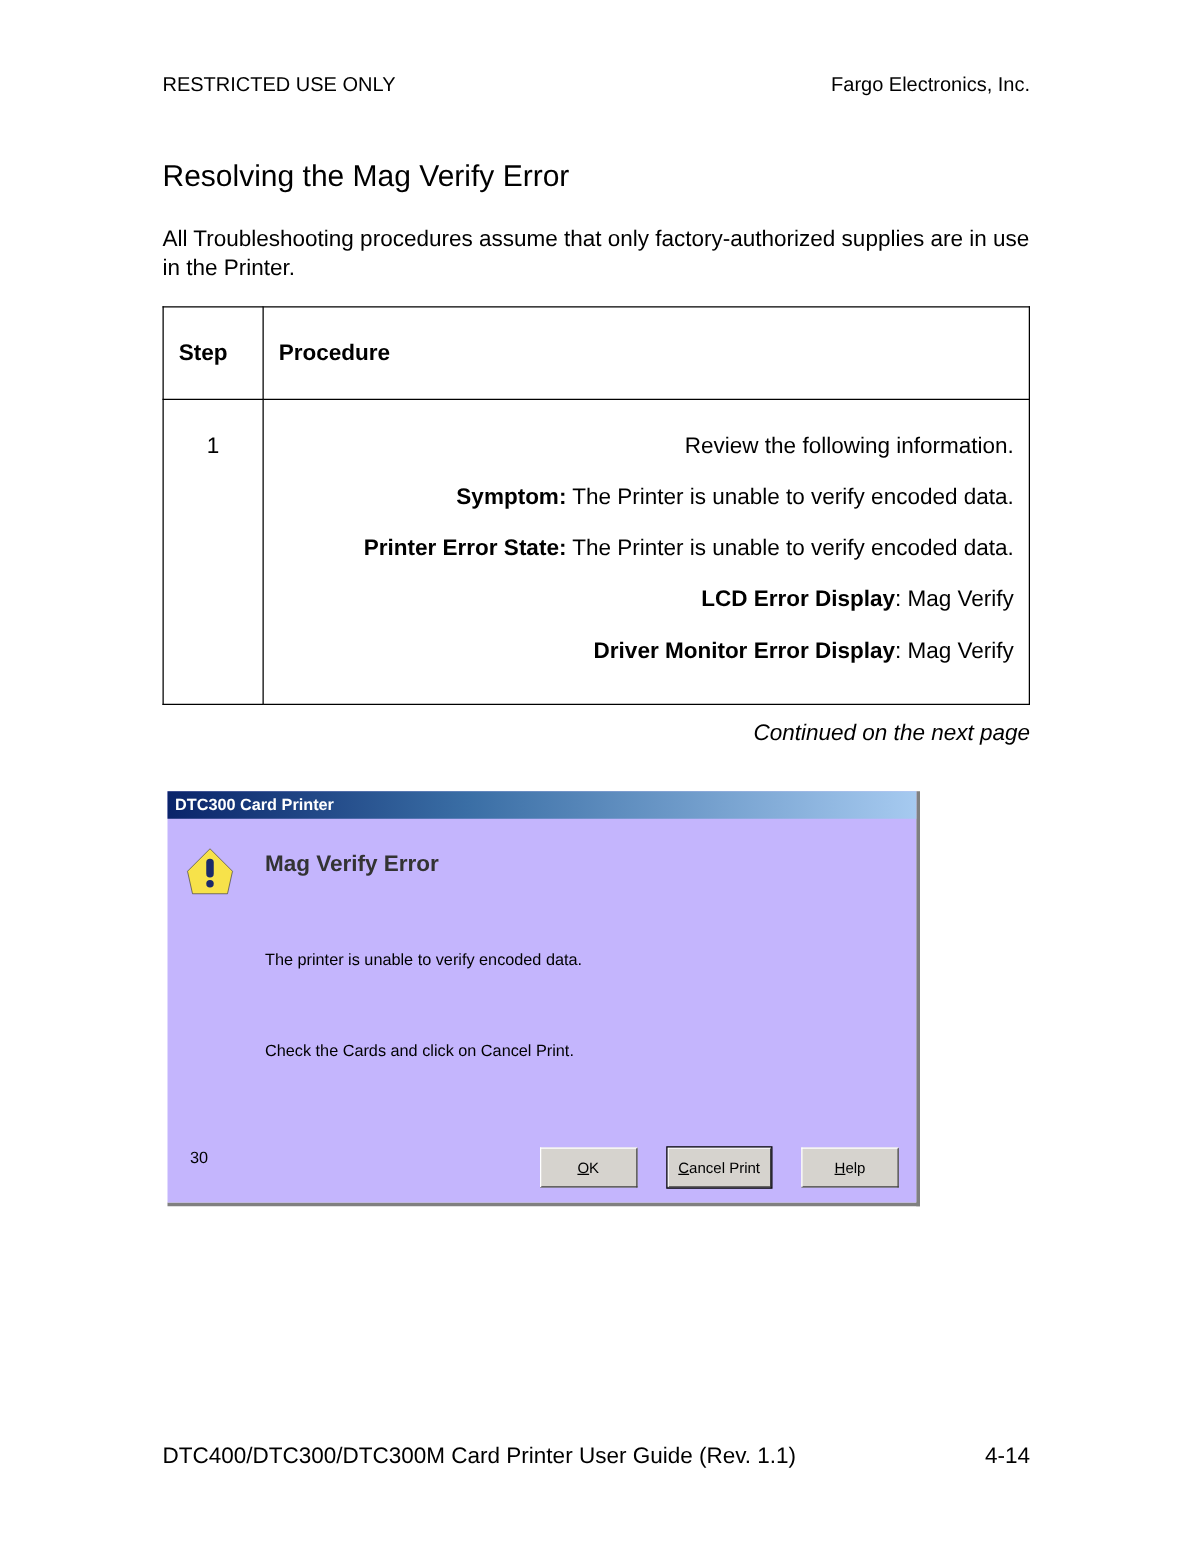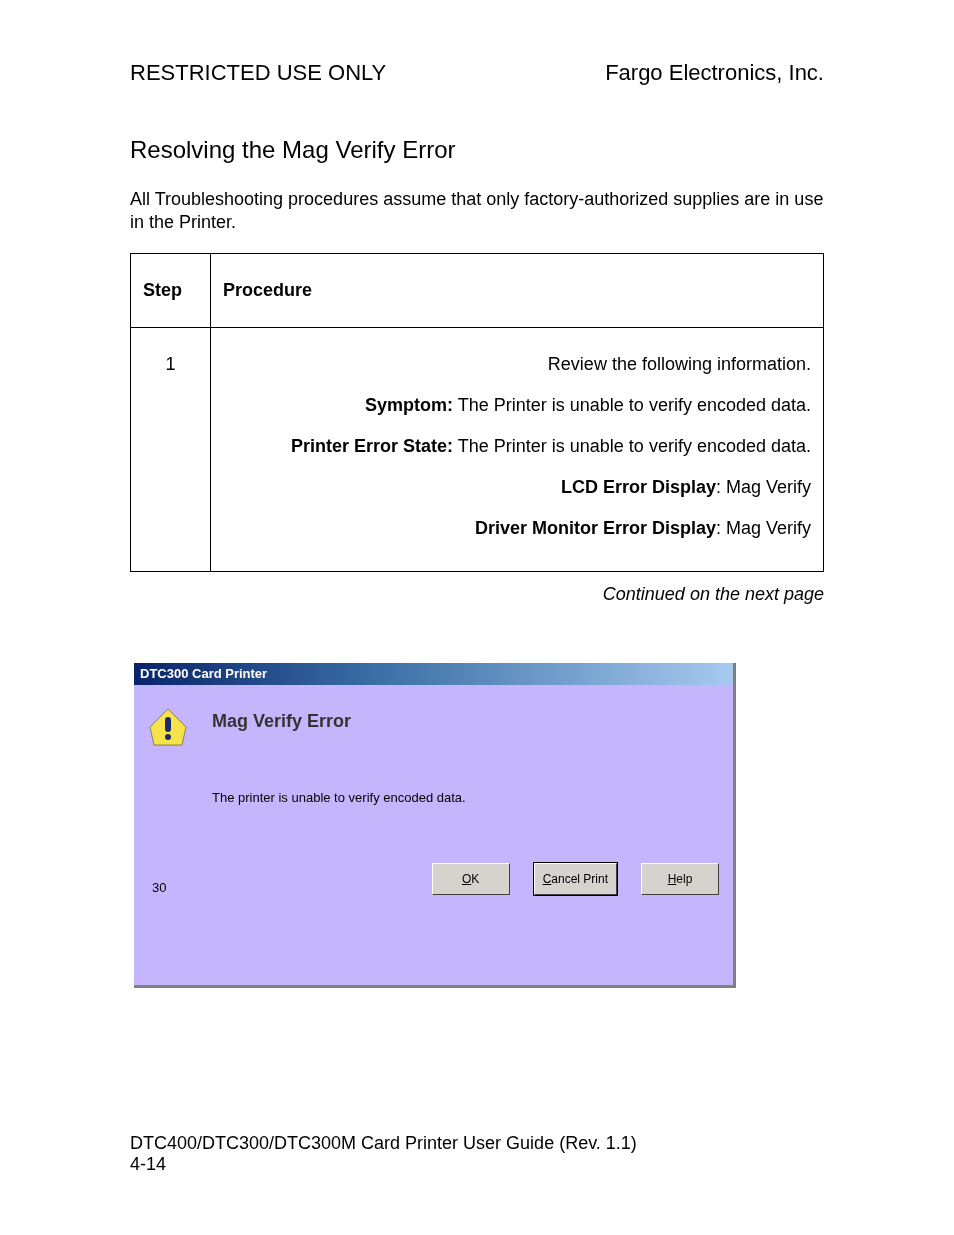--- a/index.html
+++ b/index.html
@@ -11,21 +11,21 @@
     font-size: 18px;
     color: #000;
     position: relative;
   }
   .page {
     padding: 60px 130px 0 130px;
   }
   .header-line {
     display: flex;
     justify-content: space-between;
-    font-size: 22px;
+    font-size: 16px;
     margin-bottom: 50px;
   }
   h2.title {
     font-size: 24px;
     font-weight: normal;
     margin-bottom: 24px;
   }
   p.intro {
     font-size: 18px;
     line-height: 1.3;
@@ -45,21 +45,21 @@
   }
   table.proc th { font-weight: bold; }
   table.proc td.step { text-align: center; width: 80px; }
   .proc-body p { margin-bottom: 20px; text-align: right; }
   .proc-body p:last-child { margin-bottom: 6px; }
   .proc-body .indent { margin-left: 28px; }
   .continued {
     text-align: right;
     font-style: italic;
     font-size: 18px;
-    margin-bottom: 58px;
+    margin-bottom: 36px;
   }
 
   
   .dialog-wrap {
     margin-left: 4px;
     width: 602px;
     border-right: 3px solid #808080;
     border-bottom: 3px solid #808080;
   }
   .dialog {
@@ -94,21 +94,21 @@
     font-size: 18px;
     font-weight: bold;
     color: #333;
     margin-top: 14px;
     margin-bottom: 58px;
   }
   .dlg-msg1 { margin-bottom: 58px; }
   .dlg-msg2 { margin-bottom: 70px; }
   .dlg-footer {
     display: flex;
-    align-items: flex-end;
+    align-items: flex-start;
     justify-content: flex-end;
     gap: 24px;
   }
   .dlg-counter {
     margin-right: auto;
     margin-left: 4px;
     color: #000;
   }
   .win-btn {
     min-width: 78px;
@@ -132,21 +132,20 @@
   .win-btn .ul { text-decoration: underline; }
 
   .page-footer {
     position: absolute;
     left: 130px;
     right: 130px;
     bottom: 60px;
     display: flex;
     justify-content: space-between;
     font-size: 18px;
-    flex-direction: column;
   }
   .b { font-weight: bold; }
 </style>
 </head>
 <body>
 
 <div class="page">
   <div class="header-line">
     <span>RESTRICTED USE ONLY</span>
     <span>Fargo Electronics, Inc.</span>
@@ -185,20 +184,21 @@
           <svg width="40" height="40" viewBox="0 0 40 40">
             <polygon points="20,2 38,20 34,38 6,38 2,20" fill="#f7e24a" stroke="#333" stroke-width="0.5"></polygon>
             <polygon points="20,4 36,20 32,36 8,36 4,20" fill="#f7e24a"></polygon>
             <rect x="17" y="10" width="6" height="15" rx="3" fill="#1a2a6b"></rect>
             <circle cx="20" cy="30" r="3" fill="#1a2a6b"></circle>
           </svg>
         </div>
         <div class="dlg-content">
           <div class="dlg-heading">Mag Verify Error</div>
           <div class="dlg-msg1">The printer is unable to verify encoded data.</div>
+          <div class="dlg-msg2">Check the Cards and click on Cancel Print.</div>
         </div>
         <div class="dlg-footer">
           <span class="dlg-counter">30</span>
           <button class="win-btn"><span class="ul">O</span><span>K</span></button>
           <button class="win-btn default-btn"><span class="ul">C</span><span>ancel Print</span></button>
           <button class="win-btn"><span class="ul">H</span><span>elp</span></button>
         </div>
       </div>
     </div>
   </div>

